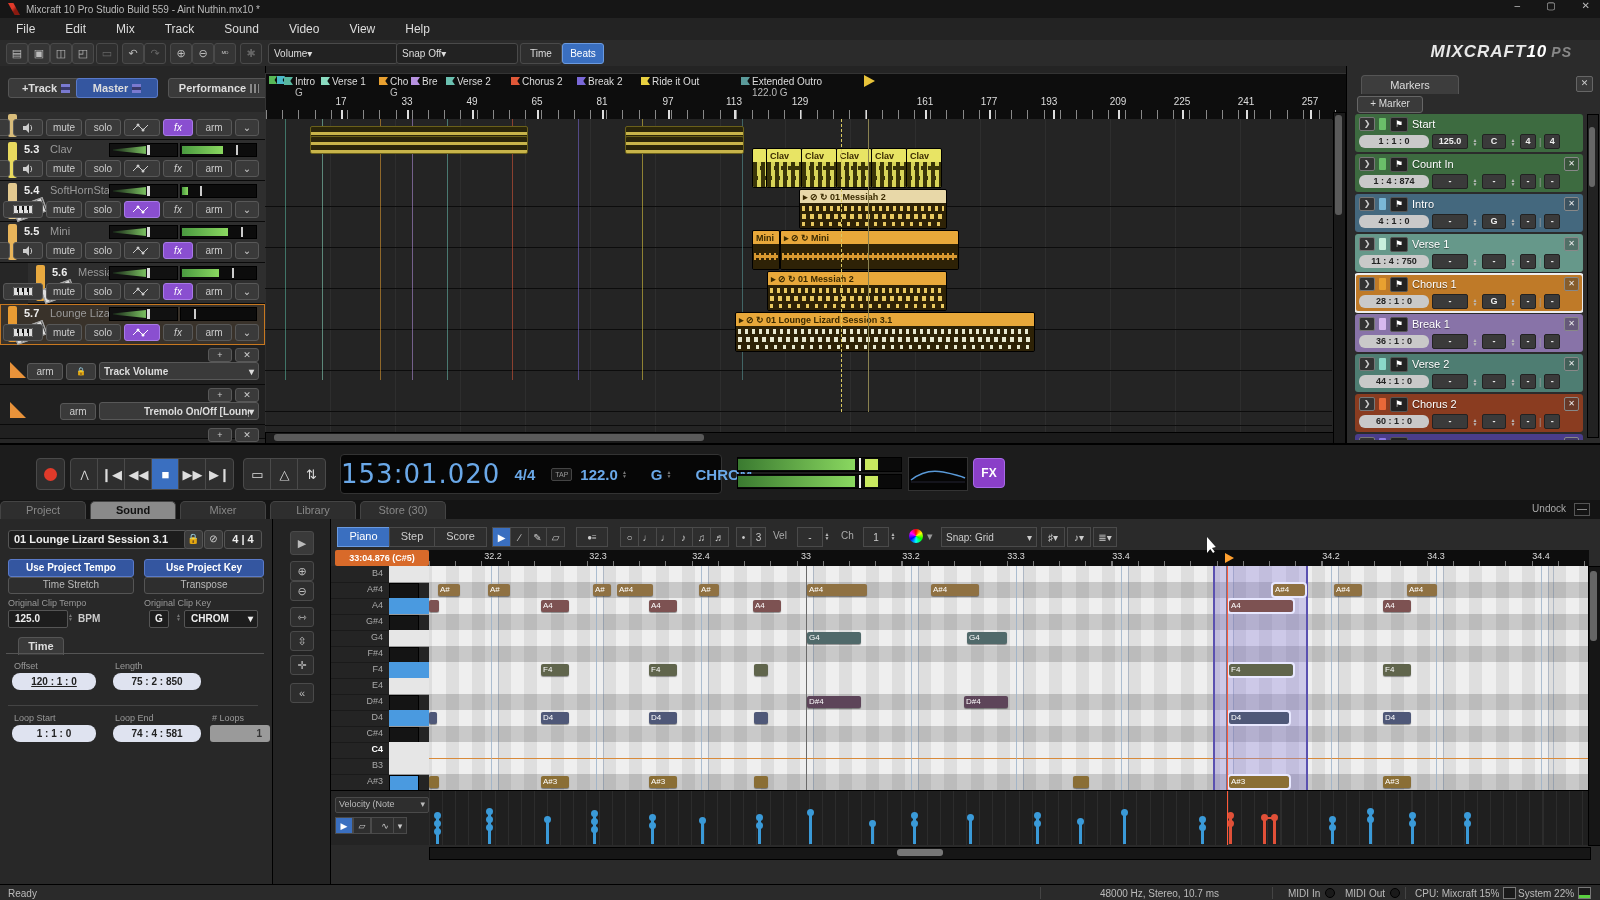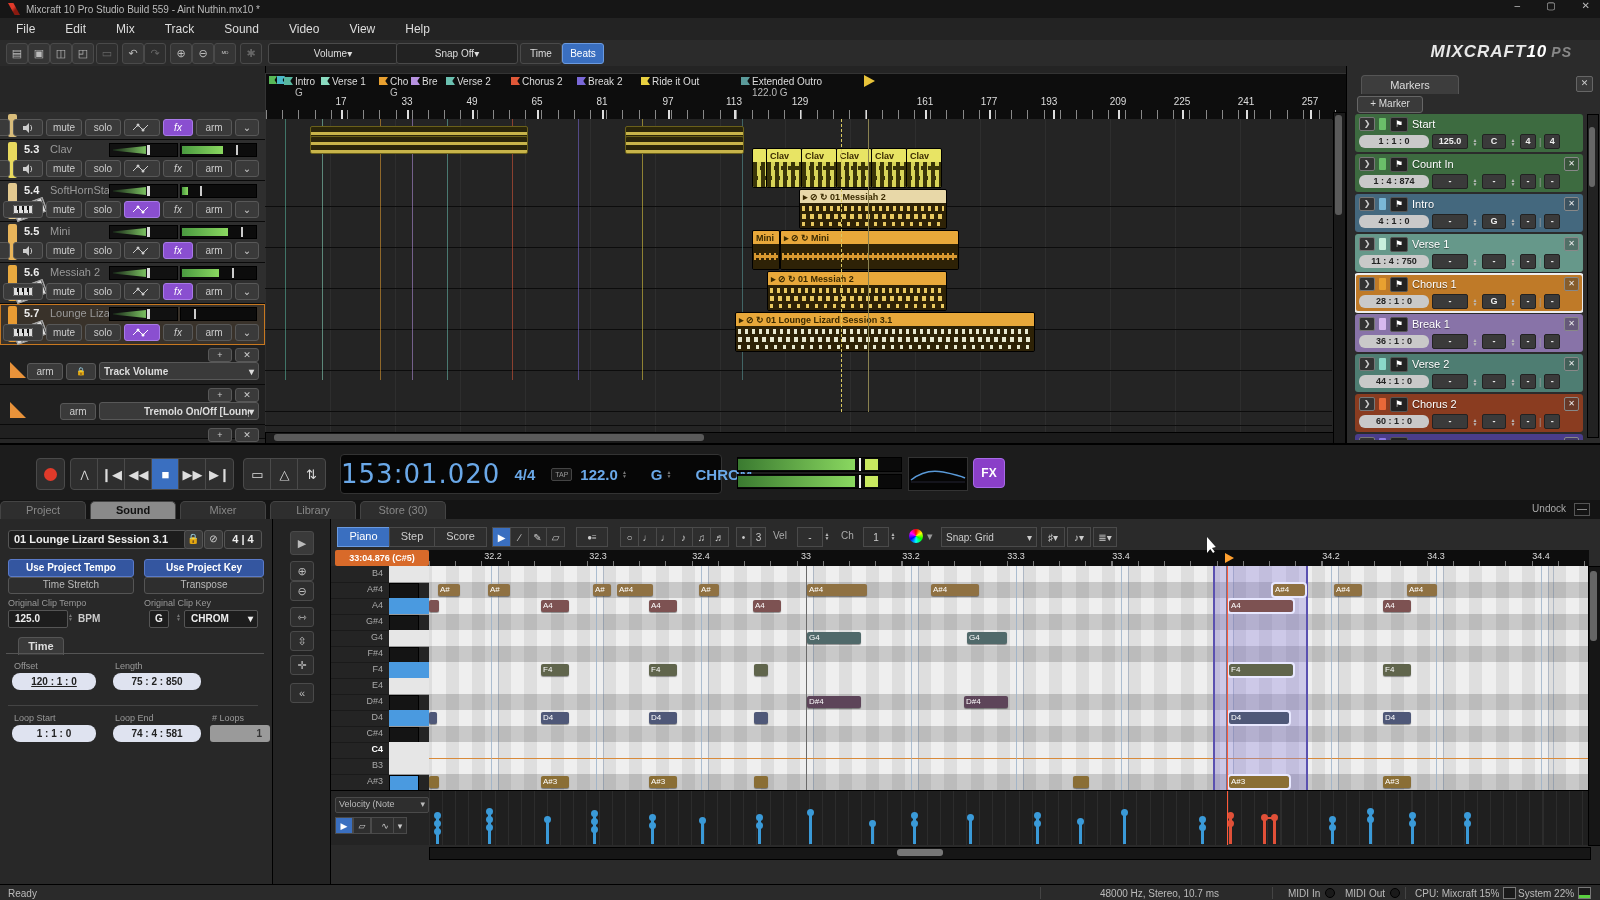--- a/index.html
+++ b/index.html
@@ -10,21 +10,21 @@
   #app-logo{width:12px;height:12px;margin:0 6px 0 8px;background:linear-gradient(135deg,#e03a2a 40%,#8a1a10 60%);clip-path:polygon(0 0,45% 0,100% 100%,55% 100%);}
   #win-title{font-size:10px;color:#bbb;}
   #win-btns{position:absolute;right:10px;top:0;display:flex;gap:26px;color:#bbb;font-size:10px;}
   #menubar{position:absolute;left:0;top:18px;width:1600px;height:22px;background:#232323;display:flex;align-items:center;gap:30px;padding-left:16px;border-bottom:1px solid #111;}
   .menu-item{color:#ddd;font-size:12px;cursor:default;}
   #toolbar{position:absolute;left:0;top:40px;width:1600px;height:26px;background:#2b2b2b;border-bottom:1px solid #0a0a0a;}
   .tb-btn{position:absolute;top:3px;width:20px;height:19px;background:#353535;border:1px solid #4a4a4a;border-radius:3px;color:#bbb;
           display:flex;align-items:center;justify-content:center;font-size:11px;}
   .tb-btn.dim{color:#666;background:#2e2e2e;}
   .tb-select{position:absolute;top:3px;height:19px;background:#222;border:1px solid #4a4a4a;border-radius:3px;color:#ddd;font-size:10px;
-             display:flex;align-items:center;padding:0 5px;justify-content:center;}
+             display:flex;align-items:center;padding:0 5px;justify-content:flex-start;}
   .tb-toggle{position:absolute;top:3px;height:19px;border:1px solid #4a4a4a;border-radius:3px;color:#ddd;font-size:10px;display:flex;align-items:center;justify-content:center;}
   #brand{position:absolute;right:28px;top:2px;font-style:italic;font-weight:bold;font-size:17px;color:#e8e8e8;letter-spacing:1px;}
   #brand .num{color:#fff;} #brand .ps{color:#888;font-size:14px;margin-left:4px;}
   
   #arrange{position:absolute;left:0;top:66px;width:1600px;height:377px;background:#242424;}
   #arr-left{position:absolute;left:0;top:0;width:265px;height:377px;background:#262626;border-right:1px solid #000;}
   #arr-left-head{position:absolute;left:0;top:12px;width:265px;height:30px;}
   .head-btn{position:absolute;height:18px;border:1px solid #555;border-radius:3px;background:#3a3a3a;color:#ddd;font-size:11px;font-weight:bold;display:flex;align-items:center;justify-content:center;gap:4px;padding:0 6px;}
   .head-btn .grip{width:9px;height:9px;background:linear-gradient(#7a7ad0 33%,#3a3a6a 33%,#3a3a6a 66%,#7a7ad0 66%);}
   #track-list{position:absolute;left:0;top:46px;width:265px;height:331px;overflow:hidden;}
@@ -242,20 +242,34 @@
       <div class="tb-btn" style="left: 122px; font-size: 11px;">↶</div>
       <div class="tb-btn dim" style="left: 144px; font-size: 11px;">↷</div>
       <div class="tb-btn" style="left: 170px; font-size: 11px;">⊕</div>
       <div class="tb-btn" style="left: 192px; font-size: 11px;">⊖</div>
       <div class="tb-btn" style="left: 214px; font-size: 7px;">ᴹᴰ</div>
       <div class="tb-btn dim" style="left: 240px; font-size: 11px;">✱</div>
     </div>
 
   <div id="arrange">
     <div id="arr-left">
+      <div id="arr-left-head">
+        <div class="head-btn" style="left:8px;width:62px;">
+          <span>+Track</span>
+            <span class="grip"></span>
+        </div>
+        <div class="head-btn" style="left:76px;width:68px;background:#3456a0;border-color:#5a7ac8;">
+          <span>Master</span>
+            <span class="grip"></span>
+        </div>
+        <div class="head-btn" style="left:168px;width:88px;">
+          <span>Performance</span>
+            <span class="grip" style="background:repeating-linear-gradient(90deg,#888 0 2px,#333 2px 4px);"></span>
+        </div>
+      </div>
       <div id="track-list">
           <div class="track" style="height: 27px;">
             <div class="t-strip" style="background: rgb(216, 188, 122);"></div>
             <div class="t-ctl">
               <div class="sbtn ico">✎</div>
               <div class="sbtn ico">
                 <svg width="11" height="10" viewBox="0 0 11 10">
                   <polygon points="0,3 3,3 6,0 6,10 3,7 0,7" fill="#ccc"></polygon>
                   <path d="M7.5,2 C9,3.5 9,6.5 7.5,8" stroke="#ccc" fill="none"></path>
                 </svg>
@@ -388,21 +402,21 @@
                   <polyline points="1,7 6,2 11,7 16,2" stroke="#ccc" fill="none"></polyline>
                   <circle cx="6" cy="2" r="1.5" fill="#ccc"></circle>
                   <circle cx="11" cy="7" r="1.5" fill="#ccc"></circle>
                 </svg>
               </div>
               <div class="sbtn purple" style="font-style: italic; min-width: 20px;">fx</div>
               <div class="sbtn">arm</div>
               <div class="sbtn ico" style="min-width: 14px;">⌄</div>
             </div>
           </div>
-          <div class="track" style="height: 40px;">
+          <div class="track" style="height: 40px; margin-left: 28px;">
             <div class="t-strip" style="background: rgb(232, 169, 63);"></div>
             <div class="t-num">5.6</div>
             <div class="t-name">Messiah 2</div>
             <div class="t-meter">
               <div class="m1">
                 <b></b>
                 <i></i>
               </div>
               <div class="m2">
                 <b style="width: 50%;"></b>

